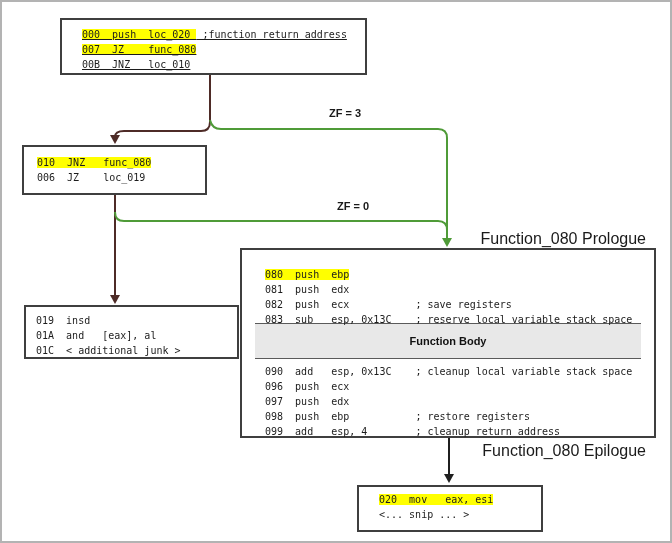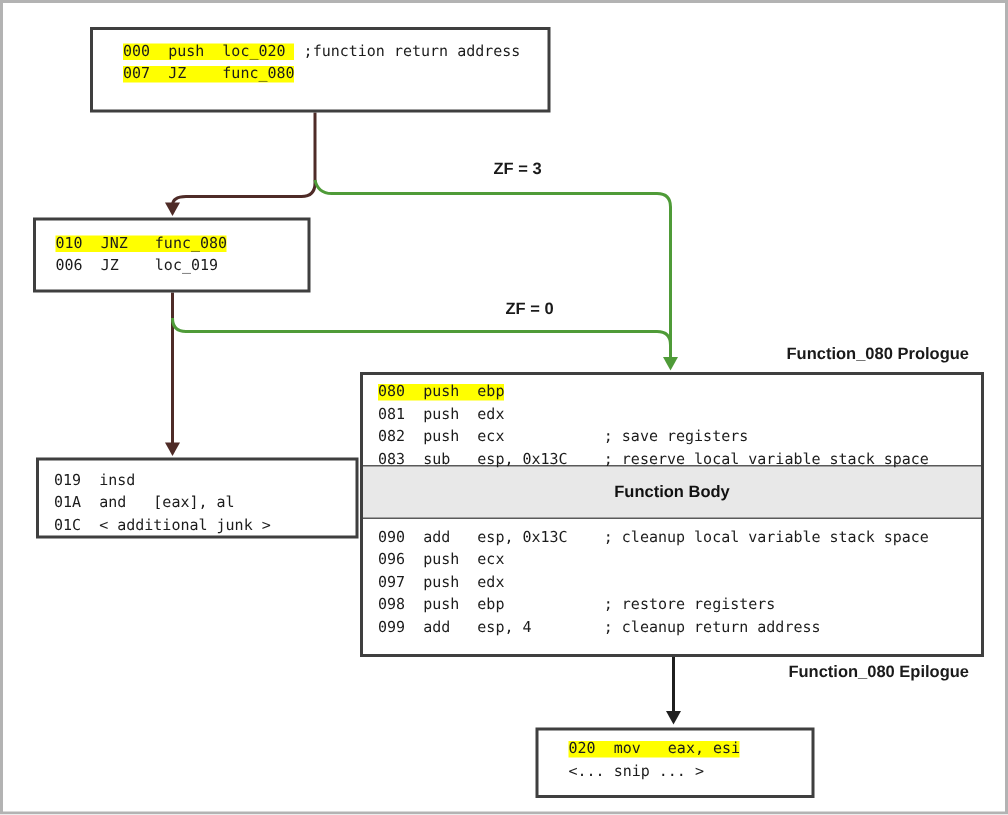--- a/index.html
+++ b/index.html
@@ -14,21 +14,21 @@
     border:2px solid #3f3f3f;
     font-family:"DejaVu Sans Mono",monospace;font-size:10px;color:#1c1c1c;
   }
   .code-line{white-space:pre;line-height:15px;height:15px;}
   .code-line .hl{background:#ffff00;}
   .flow-label{
     position:absolute;font-size:11px;font-weight:bold;color:#1a1a1a;
     white-space:nowrap;
   }
   .section-label{
-    position:absolute;font-size:11px;font-weight:bold;color:#1a1a1a;
+    position:absolute;font-size:16px;font-weight:normal;color:#1a1a1a;
     white-space:nowrap;text-align:center;
   }
   
   .func-section{box-sizing:border-box;}
   .func-prologue{height:60px;padding:4px 0 0 10px;}
   .func-body-band{
     height:36px;background:#e8e8e8;border-top:1px solid #5a5a5a;border-bottom:1px solid #5a5a5a;
     display:flex;align-items:center;justify-content:center;box-sizing:border-box;
     font-family:"Liberation Sans",sans-serif;font-size:11px;font-weight:bold;color:#111;
   }
@@ -49,37 +49,38 @@
 
     <path d="M208,118 Q210,127 219,127 H436 Q445,127 445,136 V237" fill="none" stroke-width="2" stroke="#4f9b38"></path>
 
     <path d="M113,210 Q113,219 122,219 H436 Q445,219 445,228" fill="none" stroke-width="2" stroke="#4f9b38"></path>
     <polygon points="440,236 450,236 445,245" fill="#4f9b38"></polygon>
 
     <path d="M447,436 V473" fill="none" stroke-width="2" stroke="#1f1f1f"></path>
     <polygon points="442,472 452,472 447,481" fill="#1f1f1f"></polygon>
   </svg>
 
-  <div class="code-block" style="left:58px;top:16px;width:307px;height:57px;padding:7px 12px 0 20px;">
+  <div class="code-block" style="left:58px;top:16px;width:307px;height:57px;padding:7px 12px 0 20px;text-decoration:underline;">
       <div class="code-line"><span class="hl">000  push  loc_020 </span><span> ;function return address</span></div>
       <div class="code-line"><span class="hl">007  JZ    func_080</span></div>
+      <div class="code-line"><span>00B  JNZ   loc_010</span></div>
     </div>
 
   <div class="code-block" style="left:20px;top:143px;width:185px;height:50px;padding:8px 0 3px 13px;">
       <div class="code-line"><span class="hl">010  JNZ   func_080</span></div>
       <div class="code-line"><span>006  JZ    loc_019</span></div>
     </div>
 
   <div class="code-block" style="left:22px;top:303px;width:215px;height:54px;padding:6px 0 0 10px;">
       <div class="code-line"><span>019  insd</span></div>
       <div class="code-line"><span>01A  and   [eax], al</span></div>
       <div class="code-line"><span>01C  &lt; additional junk &gt;</span></div>
     </div>
 
-  <div class="code-block" style="left:238px;top:246px;width:416px;height:190px;padding:0;">
+  <div class="code-block" style="left:238px;top:246px;width:416px;height:190px;padding:13px;">
     <div class="func-section func-prologue">
         <div class="code-line"><span class="hl">080  push  ebp</span></div>
         <div class="code-line"><span>081  push  edx</span></div>
         <div class="code-line"><span>082  push  ecx           ; save registers</span></div>
         <div class="code-line"><span>083  sub   esp, 0x13C    ; reserve local variable stack space</span></div>
       </div>
     <div class="func-body-band">
       <span>Function Body</span>
     </div>
     <div class="func-section func-epilogue">

